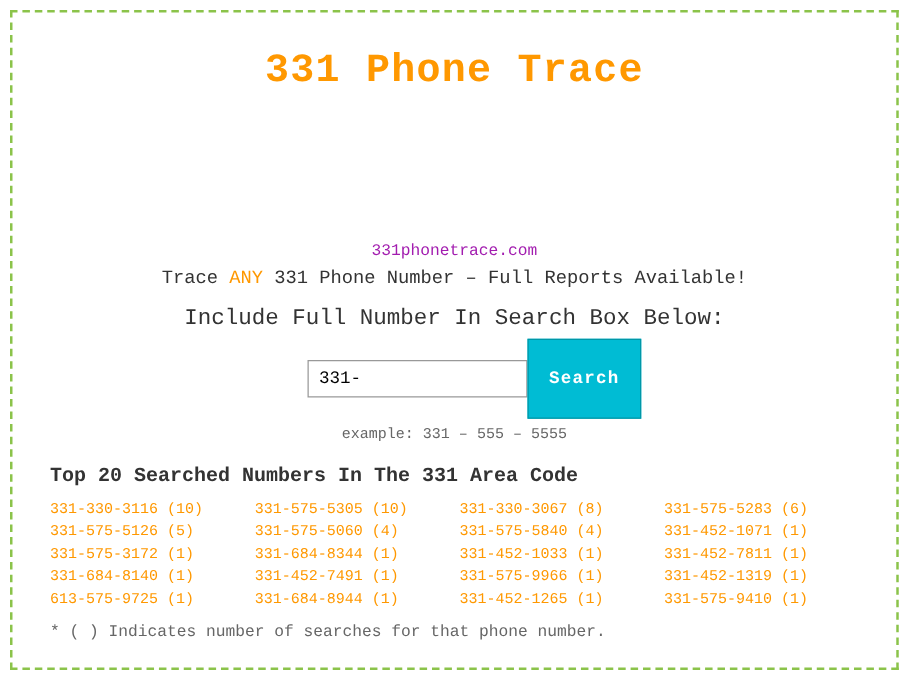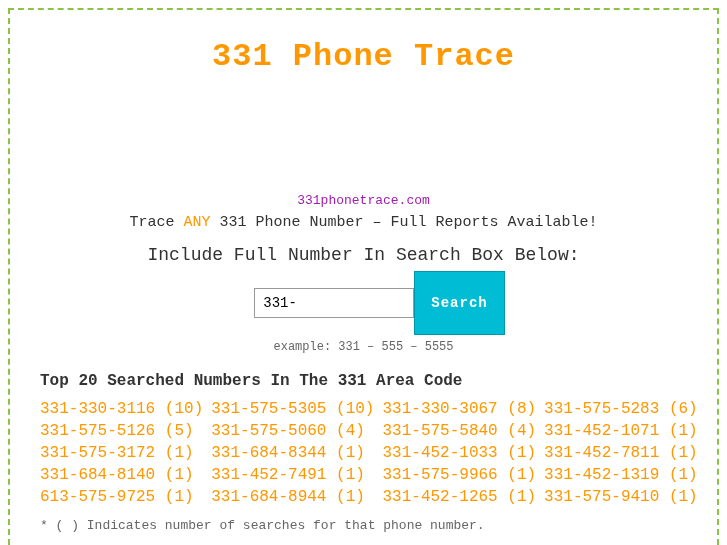--- a/index.html
+++ b/index.html
@@ -63,21 +63,21 @@
       display: flex;
       align-items: center;
       justify-content: center;
       gap: 0;
     }
     .search-input {
       border: 1px solid #999;
       padding: 6px 8px;
       font-size: 14px;
       font-family: 'Courier New', Courier, monospace;
-      width: 160px;
+      width: 176px;
       outline: none;
       margin-left: 32px;
     }
     .search-button {
       background: #00bcd4;
       color: #fff;
       border: 1px solid #0097a7;
       padding: 23px 16px;
       font-size: 14px;
       font-family: 'Courier New', Courier, monospace;
@@ -100,21 +100,21 @@
     }
     .numbers-grid {
       display: grid;
       grid-template-columns: repeat(4, 1fr);
       gap: 4px 8px;
       margin-bottom: 12px;
     }
     .number-link {
       color: #ff9800;
       text-decoration: none;
-      font-size: 16px;
+      font-size: 12px;
       font-family: 'Courier New', Courier, monospace;
       white-space: nowrap;
     }
     .footnote {
       font-size: 13px;
       color: #666;
       margin-top: 8px;
       font-family: 'Courier New', Courier, monospace;
     }
   </style>

